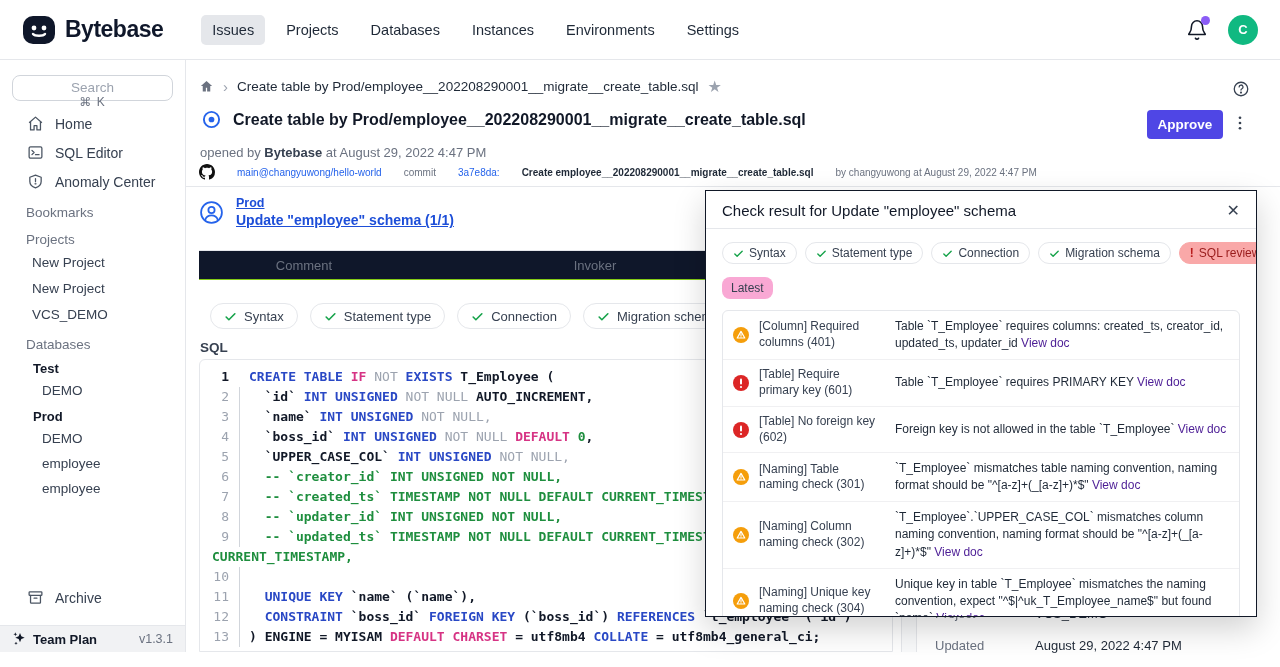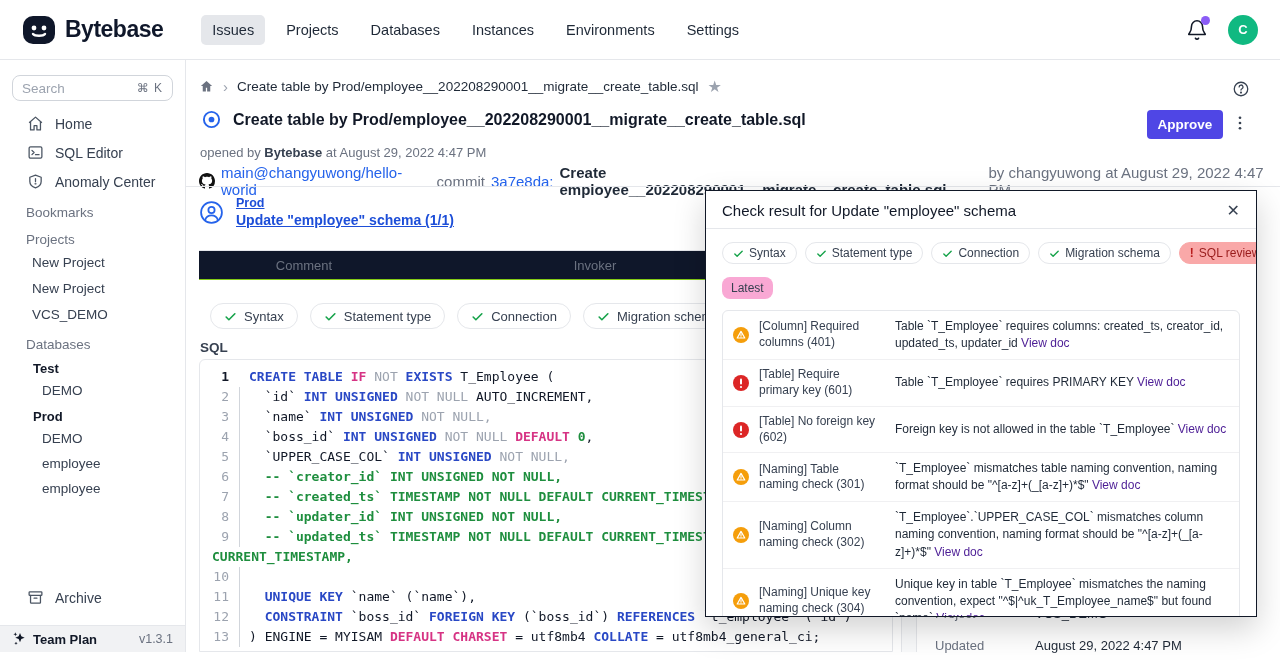--- a/index.html
+++ b/index.html
@@ -16,21 +16,21 @@
   .nav-item.active { background:#e5e7eb; }
   .nav-right { margin-left:auto; display:flex; align-items:center; gap:20px; }
   .bell-wrap { position:relative; width:22px; height:22px; }
   .bell-dot { position:absolute; right:-2px; top:-3px; width:9px; height:9px; border-radius:50%; background:#8b5cf6; }
   .avatar { width:30px; height:30px; border-radius:50%; background:#10b981; color:#fff; font-size:13px;
             font-weight:700; display:flex; align-items:center; justify-content:center; }
 
   
   .sidebar { position:absolute; left:0; top:60px; width:186px; height:592px; border-right:1px solid #e5e7eb; background:#fff; font-size:14px; }
   .search-box { margin:15px 12px 8px; height:26px; border:1px solid #d1d5db; border-radius:8px;
-                display:flex; align-items:center; justify-content:space-between; padding:4px 9px; cursor:text; }
+                display:flex; align-items:center; justify-content:flex-start; padding:4px 9px; cursor:text;flex-direction:column; }
   .search-ph { color:#9ca3af; font-size:13.5px; }
   .search-kbd { color:#6b7280; font-size:12px; letter-spacing:1px; }
   .side-nav-item { display:flex; align-items:center; gap:11px; padding:6px 14px 6px 27px; color:#374151; cursor:pointer; }
   .side-section { padding:9px 14px 3px 26px; color:#6b7280; font-size:13.5px; }
   .side-proj { padding:5px 14px 6px 32px; color:#374151; font-size:13.5px; cursor:pointer; }
   .side-env { padding:6px 14px 2px 33px; color:#111827; font-weight:700; font-size:13px; }
   .side-db { padding:5px 14px 5px 42px; color:#374151; font-size:13.5px; cursor:pointer; }
   .archive-row { position:absolute; left:0; right:0; bottom:40px; }
   .plan-bar { position:absolute; left:0; right:0; bottom:0; height:27px; background:#f1f2f4; border-top:1px solid #e5e7eb;
               display:flex; align-items:center; padding:0 12px; gap:5px; }
@@ -45,21 +45,21 @@
 
   .issue-head { position:absolute; left:202px; top:110px; display:flex; align-items:center; gap:12px; }
   .issue-title { font-size:16px; font-weight:700; color:#111827; }
   .approve-btn { position:absolute; left:1147px; top:110px; width:76px; height:29px; background:#4f46e5; color:#fff;
                  font-size:13.5px; font-weight:600; border:none; border-radius:4px; cursor:pointer;
                  display:flex; align-items:center; justify-content:center; }
   .dots-btn { position:absolute; left:1231px; top:114px; cursor:pointer; }
 
   .meta-line { position:absolute; left:200px; top:145px; font-size:13px; color:#6b7280; }
   .meta-strong { color:#374151; font-weight:600; }
-  .commit-line { position:absolute; left:199px; top:164px; display:flex; align-items:center; gap:6px; font-size:15px; color:#6b7280; }
+  .commit-line { position:absolute; left:199px; top:164px; display:flex; align-items:center; gap:22px; font-size:10px; color:#6b7280; }
   .blue-link { color:#2563eb; cursor:pointer; }
   .commit-msg { color:#1f2937; font-weight:600; }
 
   .divider-full { position:absolute; left:186px; right:0; top:186px; border-top:1px solid #e5e7eb; }
 
   .stage { position:absolute; left:199px; top:196px; display:flex; gap:12px; }
   .stage-links { display:flex; flex-direction:column; }
   .stage-env { font-size:12.5px; font-weight:700; color:#1d4ed8; text-decoration:underline; cursor:pointer; }
   .stage-task { font-size:14px; font-weight:700; color:#1d4ed8; text-decoration:underline; cursor:pointer; margin-top:2px; }
 
@@ -84,21 +84,21 @@
   .code-line { display:flex; }
   .ln { flex:none; width:40px; text-align:right; padding-right:10px; color:#9ca3af; border-right:1px solid #d1d5db; }
   .ln.first { color:#111827; font-weight:700; border-right-color:transparent; }
   .code { padding-left:9px; white-space:pre; font-weight:500; }
   .code-line.cont { padding-left:12px; white-space:pre; }
   .tk-k { color:#2948c5; font-weight:600; }
   .tk-m { color:#d63384; font-weight:600; }
   .tk-g { color:#9ca3af; font-weight:500; }
   .tk-c { color:#1e8e3e; font-weight:600; }
   .tk-n { color:#1e8e3e; font-weight:600; }
-  .tk-t { color:#111827; font-weight:400; }
+  .tk-t { color:#111827; font-weight:700; }
 
   .v-strip { position:absolute; left:901px; top:250px; width:16px; height:402px; background:#f9fafb;
              border-left:1px solid #e5e7eb; border-right:1px solid #e5e7eb; }
 
   .rp-row { position:absolute; display:flex; font-size:13px; }
   .rp-label { width:100px; color:#6b7280; }
   .rp-value { color:#1f2937; }
 
   
   .modal { position:absolute; left:705px; top:190px; width:552px; height:427px; background:#fff;

